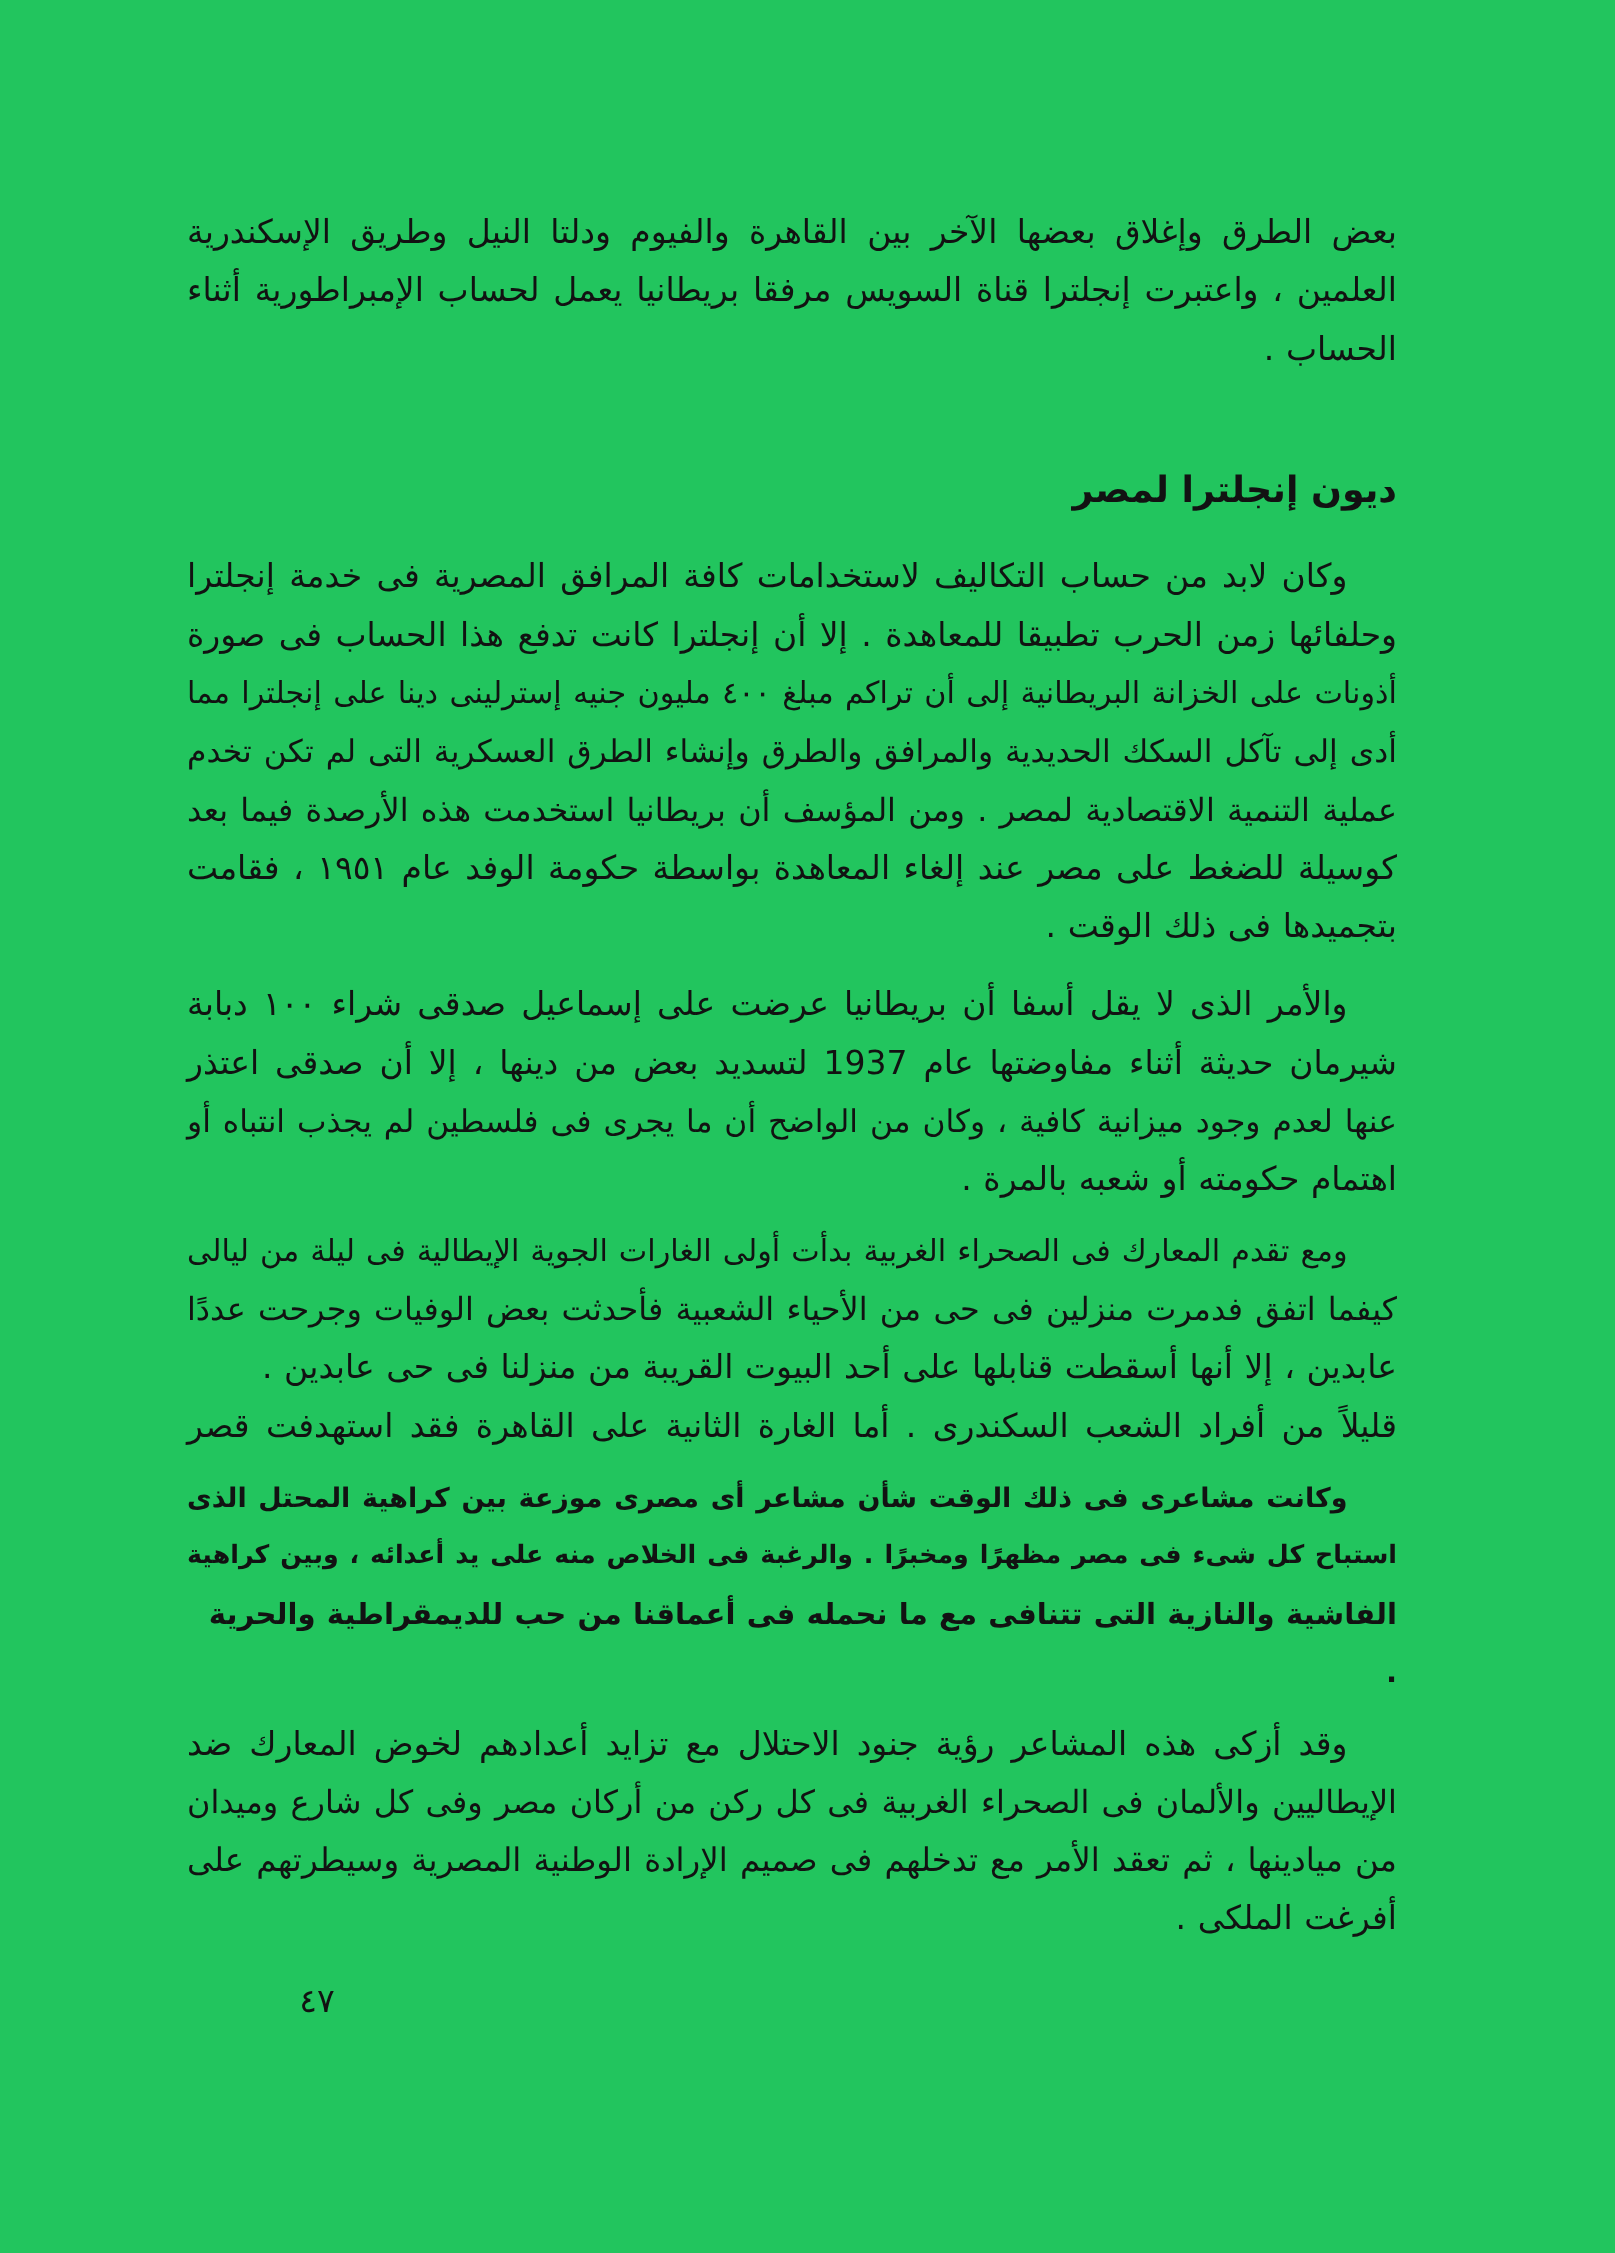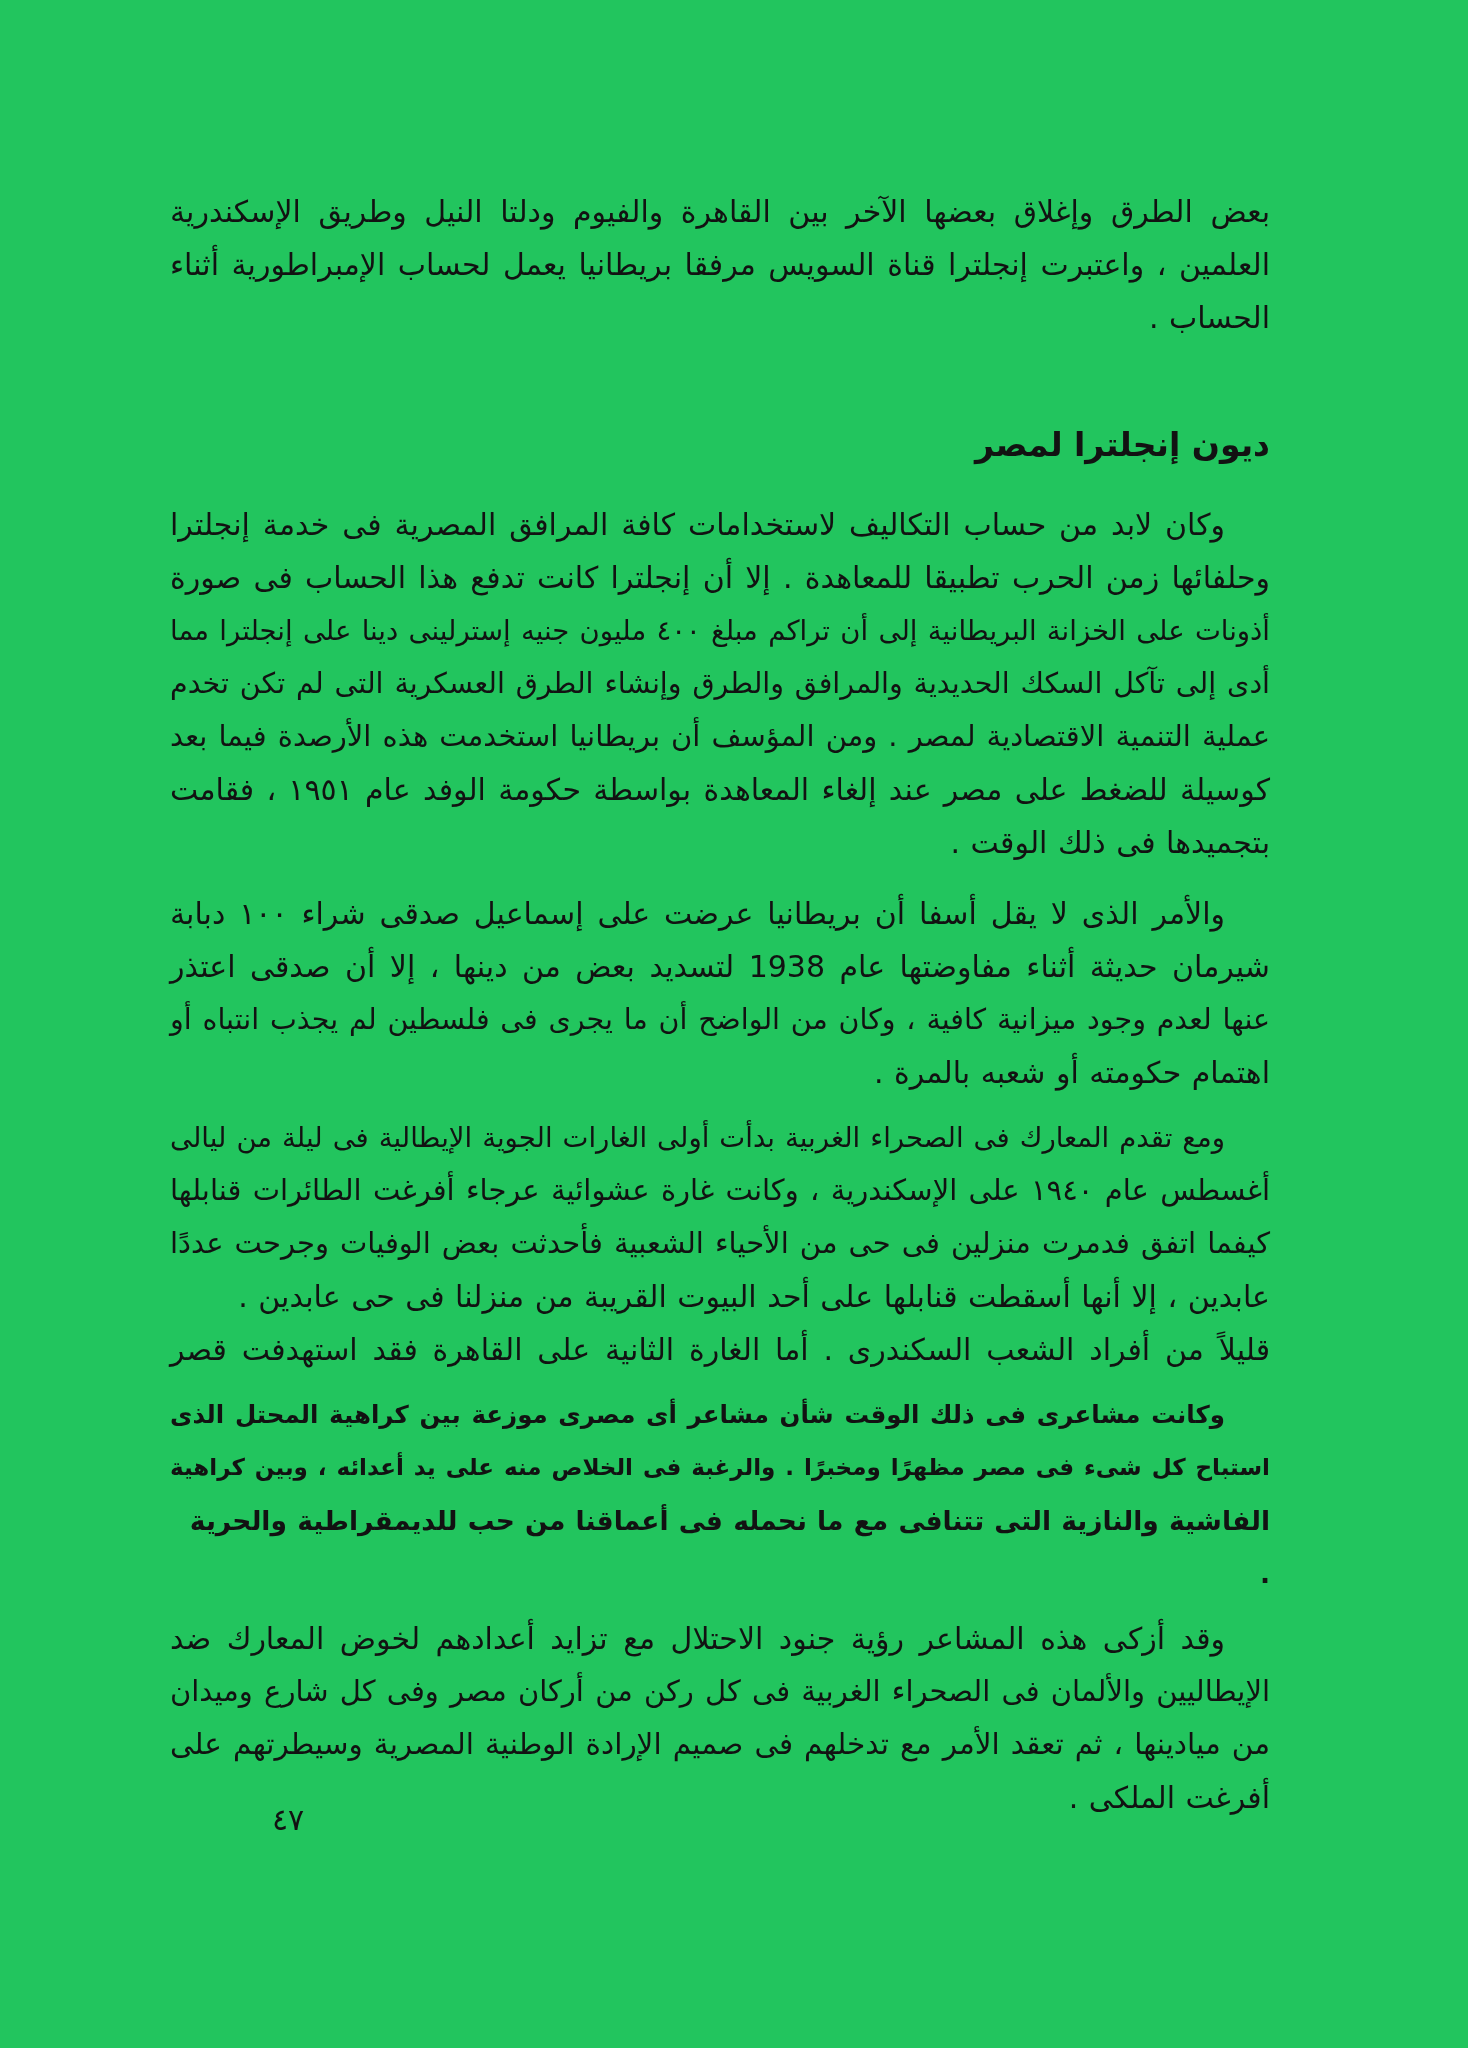--- a/index.html
+++ b/index.html
@@ -76,28 +76,27 @@
       <div class="line" style="">وحلفائها زمن الحرب تطبيقا للمعاهدة . إلا أن إنجلترا كانت تدفع هذا الحساب فى صورة</div>
       <div class="line" style="font-size: 27.5px;">أذونات على الخزانة البريطانية إلى أن تراكم مبلغ ٤٠٠ مليون جنيه إسترلينى دينا على إنجلترا مما</div>
       <div class="line" style="font-size: 28.5px;">أدى إلى تآكل السكك الحديدية والمرافق والطرق وإنشاء الطرق العسكرية التى لم تكن تخدم</div>
       <div class="line" style="font-size: 29px;">عملية التنمية الاقتصادية لمصر . ومن المؤسف أن بريطانيا استخدمت هذه الأرصدة فيما بعد</div>
       <div class="line" style="">كوسيلة للضغط على مصر عند إلغاء المعاهدة بواسطة حكومة الوفد عام ١٩٥١ ، فقامت</div>
       <div class="line last" style="">بتجميدها فى ذلك الوقت .</div>
     </div>
 
     <div class="para" id="para3">
       <div class="line indent" style="">والأمر الذى لا يقل أسفا أن بريطانيا عرضت على إسماعيل صدقى شراء ١٠٠ دبابة</div>
-      <div class="line" style="">شيرمان حديثة أثناء مفاوضتها عام 1938 لتسديد بعض من دينها ، إلا أن صدقى اعتذر</div>
+      <div class="line" style="">شيرمان حديثة أثناء مفاوضتها عام 1937 لتسديد بعض من دينها ، إلا أن صدقى اعتذر</div>
       <div class="line" style="font-size: 28.5px;">عنها لعدم وجود ميزانية كافية ، وكان من الواضح أن ما يجرى فى فلسطين لم يجذب انتباه أو</div>
       <div class="line last" style="">اهتمام حكومته أو شعبه بالمرة .</div>
     </div>
 
     <div class="para" id="para4">
       <div class="line indent" style="font-size: 27.5px;">ومع تقدم المعارك فى الصحراء الغربية بدأت أولى الغارات الجوية الإيطالية فى ليلة من ليالى</div>
-      <div class="line" style="font-size: 29px;">أغسطس عام ١٩٤٠ على الإسكندرية ، وكانت غارة عشوائية عرجاء أفرغت الطائرات قنابلها</div>
       <div class="line" style="font-size: 29px;">كيفما اتفق فدمرت منزلين فى حى من الأحياء الشعبية فأحدثت بعض الوفيات وجرحت عددًا</div>
       <div class="line last" style="">عابدين ، إلا أنها أسقطت قنابلها على أحد البيوت القريبة من منزلنا فى حى عابدين .</div>
       <div class="line" style="">قليلاً من أفراد الشعب السكندرى . أما الغارة الثانية على القاهرة فقد استهدفت قصر</div>
     </div>
 
     <div class="para bold" id="para5">
       <div class="line indent" style="font-size: 24.5px;">وكانت مشاعرى فى ذلك الوقت شأن مشاعر أى مصرى موزعة بين كراهية المحتل الذى</div>
       <div class="line" style="font-size: 23px;">استباح كل شىء فى مصر مظهرًا ومخبرًا . والرغبة فى الخلاص منه على يد أعدائه ، وبين كراهية</div>
       <div class="line last" style="font-size: 26.5px;">الفاشية والنازية التى تتنافى مع ما نحمله فى أعماقنا من حب للديمقراطية والحرية .</div>
     </div>

